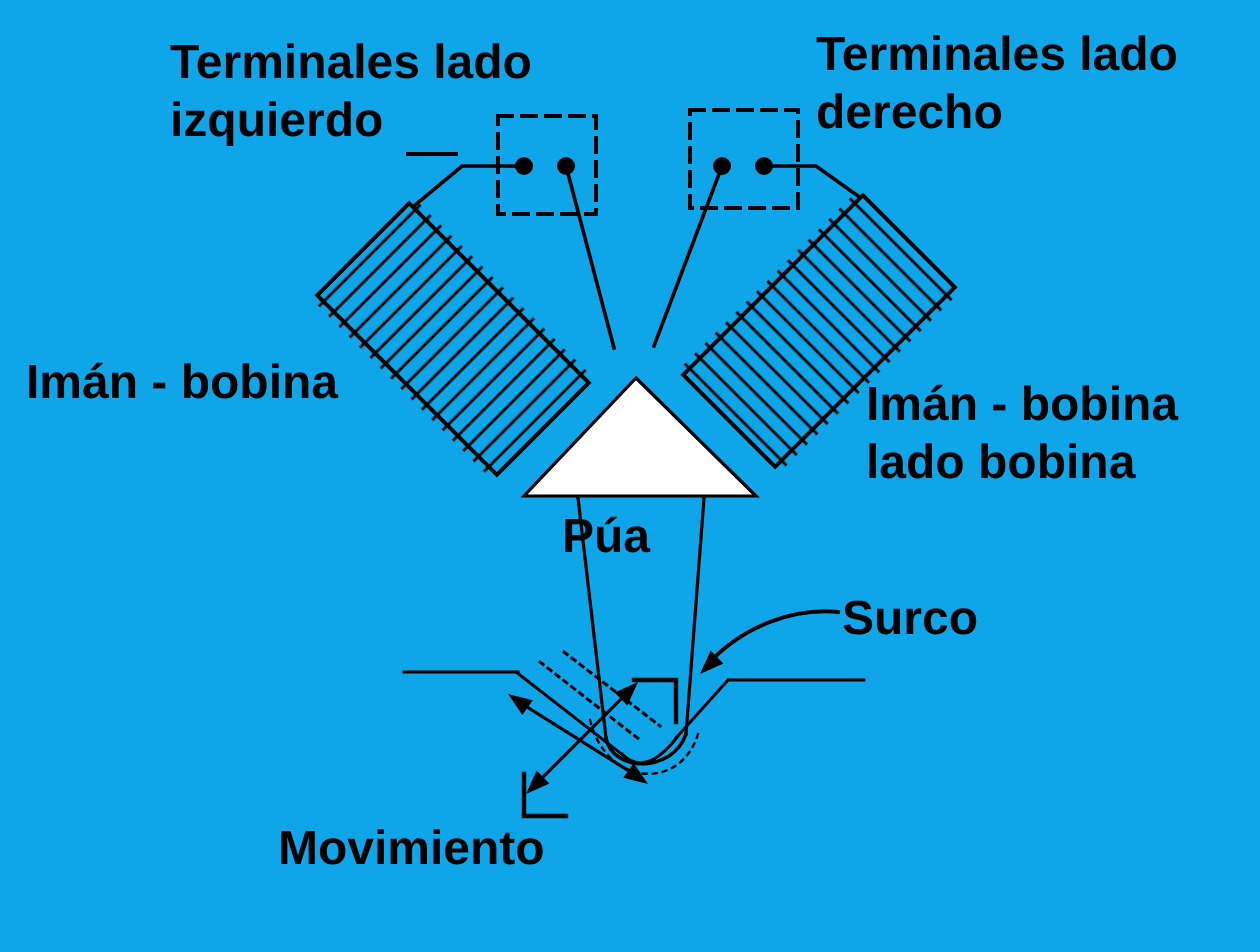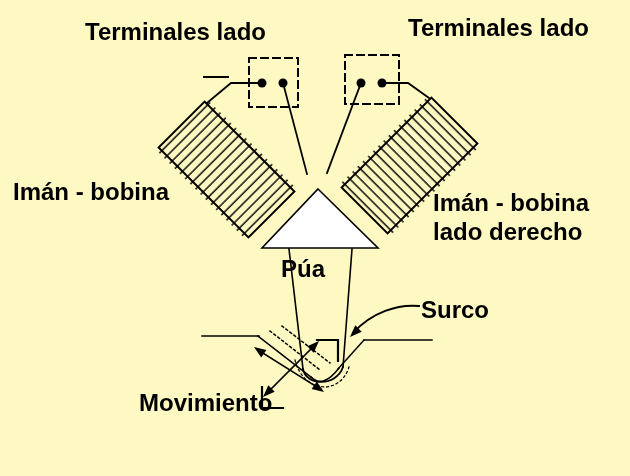--- a/index.html
+++ b/index.html
@@ -1,19 +1,19 @@
 <!DOCTYPE html>
 <html><head>
 <meta charset="utf-8">
 <style>
   html,body{margin:0;padding:0;background:#ffffff;}
   .canvas{
     position:relative;
     width:630px;height:476px;
-    background:#fef9c3;
+    background:#0ea5e9;
     overflow:hidden;
     font-family:"Liberation Sans",sans-serif;
   }
   .art{position:absolute;left:0;top:0;}
   .lbl{
     position:absolute;
     font-weight:bold;
     font-size:24px;
     line-height:29px;
     color:#000;
@@ -92,34 +92,36 @@
     </g>
 
     <g>
       <path d="M 419,306 C 398,304 372,312 353,333" stroke="#000" stroke-width="2"></path>
       <polygon points="350,337 361.7,331.7 355.3,325.3" fill="#000" stroke="none"></polygon>
     </g>
   </svg>
 
   <div class="lbl" style="left:85px;top:17px;">
     <div>Terminales lado</div>
+    <div>izquierdo</div>
   </div>
 
   <div class="lbl" style="left:408px;top:13px;">
     <div>Terminales lado</div>
+    <div>derecho</div>
   </div>
 
   <div class="lbl" style="left:13px;top:177px;">
     <div>Imán - bobina</div>
   </div>
 
   <div class="lbl" style="left:433px;top:188px;">
     <div>Imán - bobina</div>
-    <div>lado derecho</div>
+    <div>lado bobina</div>
   </div>
 
   <div class="lbl" style="left:281px;top:254px;">Púa</div>
 
   <div class="lbl" style="left:421px;top:295px;text-align:center;">Surco</div>
 
-  <div class="lbl" style="left:139px;top:388px;">Movimiento</div>
+  <div class="lbl" style="left:139px;top:410px;">Movimiento</div>
 
 </div>
 
 </body></html>

